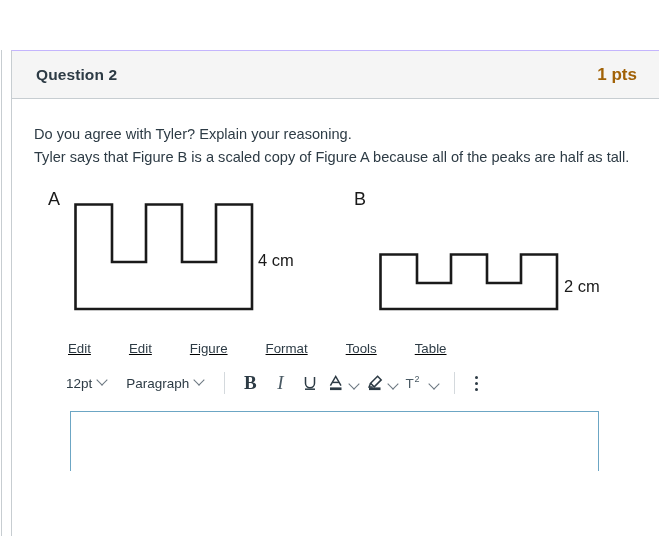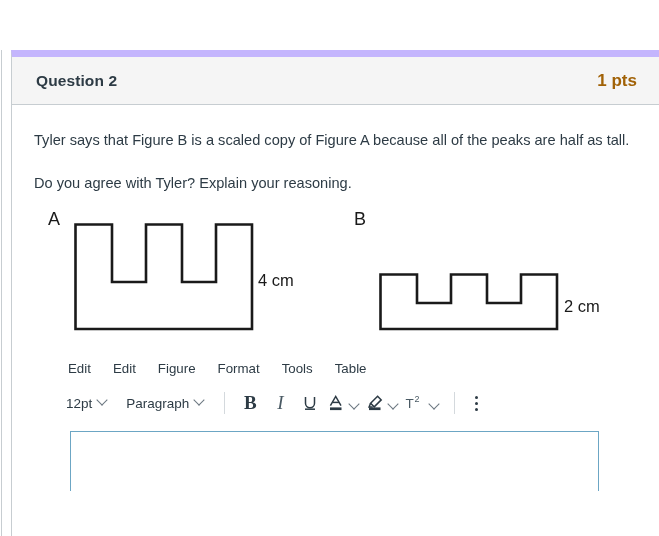--- a/index.html
+++ b/index.html
@@ -26,21 +26,21 @@
   }
 
   
   #question-card {
     position: absolute;
     left: 11px;
     top: 50px;
     width: 648px;
     height: 486px;
     background: #ffffff;
-    border-top: 7px solid #c4b5fd;
+    border-top: 1px solid #c4b5fd;
     border-left: 1px solid #c7cdd1;
     box-sizing: border-box;
   }
 
   #question-header {
     height: 48px;
     background: #f5f5f5;
     border-bottom: 1px solid #c7cdd1;
     display: flex;
     align-items: center;
@@ -105,22 +105,23 @@
   
   #editor {
     margin-top: 6px;
     padding: 0 18px 0 18px;
   }
 
   #menubar {
     display: flex;
     align-items: center;
     height: 30px;
-    gap: 0px;
+    gap: 16px;
     padding-left: 5px;
+    text-decoration: underline;
   }
   .menu-item {
     font-size: 13.3px;
     color: #2d3b45;
     padding: 4px 11px;
     cursor: default;
     white-space: nowrap;
   }
 
   #toolbar {
@@ -208,22 +209,22 @@
 
 <div id="question-card">
 
   <div id="question-header">
     <div id="question-title">Question 2</div>
     <div id="question-points">1 pts</div>
   </div>
 
   <div id="question-body">
 
+    <p class="q-para second">Do you agree with Tyler? Explain your reasoning.</p>
     <p class="q-para">Tyler says that Figure B is a scaled copy of Figure A because all of the peaks are half as tall.</p>
-    <p class="q-para second">Do you agree with Tyler? Explain your reasoning.</p>
 
     <div id="figures">
 
       <span class="fig-label" id="fig-a-label">A</span>
 
       <svg class="fig-svg" id="fig-a-svg" width="180" height="110" viewBox="0 0 180 110">
         <path d="M 1.5 1.5 L 38 1.5 L 38 59 L 72 59 L 72 1.5 L 108 1.5 L 108 59 L 142 59 L 142 1.5 L 178 1.5 L 178 106 L 1.5 106 Z" fill="none" stroke="#1a1a1a" stroke-width="2.6" stroke-linejoin="miter"></path>
       </svg>
 
       <span class="dim-label" id="dim-a">4 cm</span>

